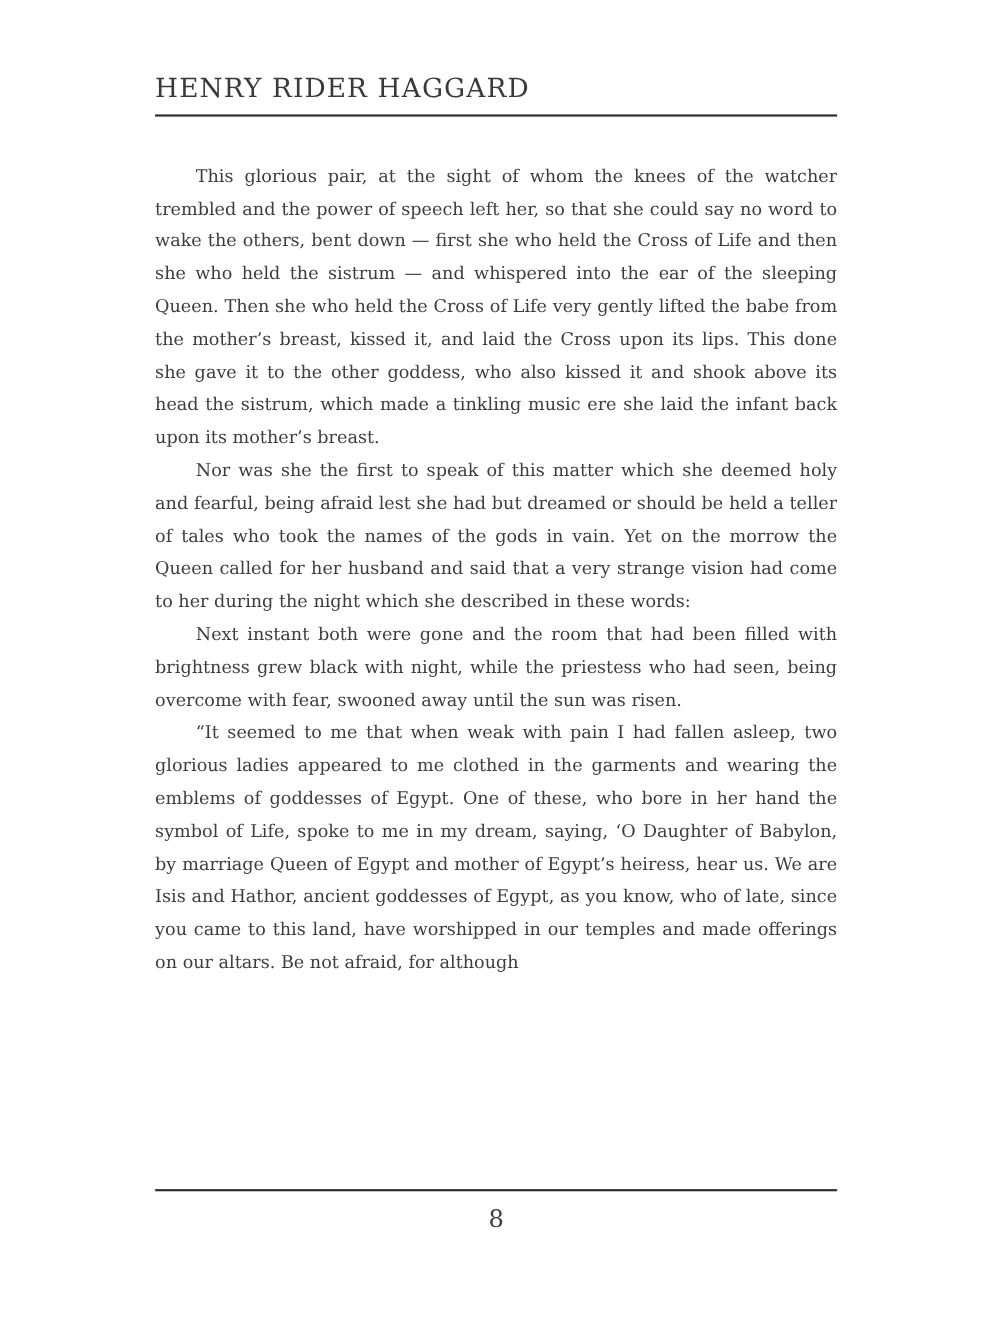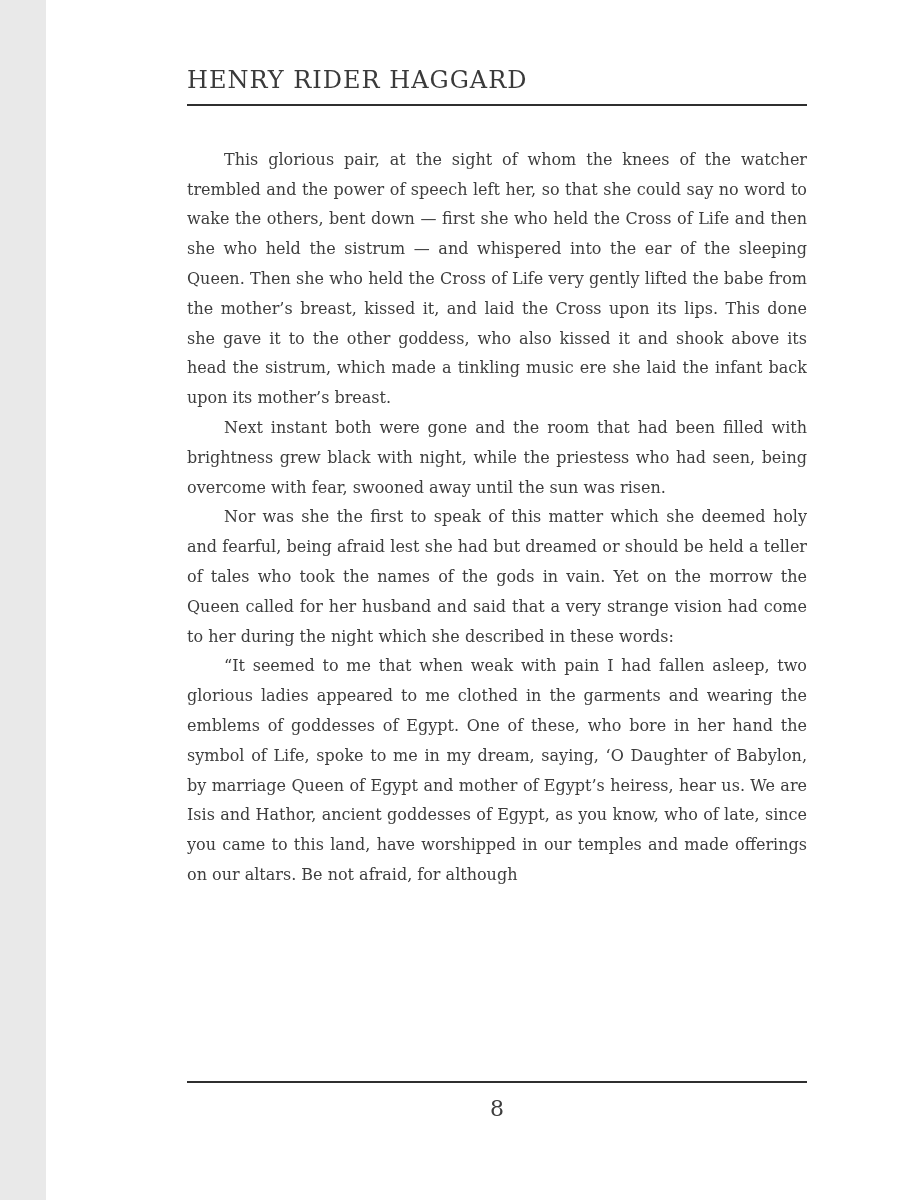--- a/index.html
+++ b/index.html
@@ -6,21 +6,20 @@
   html, body { background: #e9e9e9; }
   body { display: flex; justify-content: center; }
   .page {
     position: relative;
     width: 900px;
     height: 1200px;
     background: #ffffff;
     font-family: "DejaVu Serif", "Liberation Serif", serif;
     color: #3d3d3d;
     overflow: hidden;
-    margin-left: 46px;
   }
   .content {
     position: absolute;
     left: 141px;
     top: 66px;
     width: 620px;
   }
   .running-header {
     font-size: 24px;
     font-weight: normal;
@@ -68,22 +67,22 @@
 <body>
 
 <div class="page" lang="en">
   <div class="content">
     <header>
       <h1 class="running-header">HENRY RIDER HAGGARD</h1>
       <div class="header-rule"></div>
     </header>
     <main class="body-text">
       <p>This glorious pair, at the sight of whom the knees of the watcher trembled and the power of speech left her, so that she could say no word to wake the others, bent down — first she who held the Cross of Life and then she who held the sistrum — and whispered into the ear of the sleeping Queen. Then she who held the Cross of Life very gently lifted the babe from the mother’s breast, kissed it, and laid the Cross upon its lips. This done she gave it to the other goddess, who also kissed it and shook above its head the sistrum, which made a tinkling music ere she laid the infant back upon its mother’s breast.</p>
+      <p>Nor was she the first to speak of this matter which she deemed holy and fearful, being afraid lest she had but dreamed or should be held a teller of tales who took the names of the gods in vain. Yet on the morrow the Queen called for her husband and said that a very strange vision had come to her during the night which she described in these words:</p>
       <p>Next instant both were gone and the room that had been filled with brightness grew black with night, while the priestess who had seen, being overcome with fear, swooned away until the sun was risen.</p>
-      <p>Nor was she the first to speak of this matter which she deemed holy and fearful, being afraid lest she had but dreamed or should be held a teller of tales who took the names of the gods in vain. Yet on the morrow the Queen called for her husband and said that a very strange vision had come to her during the night which she described in these words:</p>
       <p>“It seemed to me that when weak with pain I had fallen asleep, two glorious ladies appeared to me clothed in the garments and wearing the emblems of goddesses of Egypt. One of these, who bore in her hand the symbol of Life, spoke to me in my dream, saying, ‘O Daughter of Babylon, by marriage Queen of Egypt and mother of Egypt’s heiress, hear us. We are Isis and Hathor, ancient goddesses of Egypt, as you know, who of late, since you came to this land, have worshipped in our temples and made offerings on our altars. Be not afraid, for although</p>
     </main>
   </div>
   <footer class="page-footer">
     <div class="footer-rule"></div>
     <div class="page-number">8</div>
   </footer>
 </div>
 
 </body></html>

